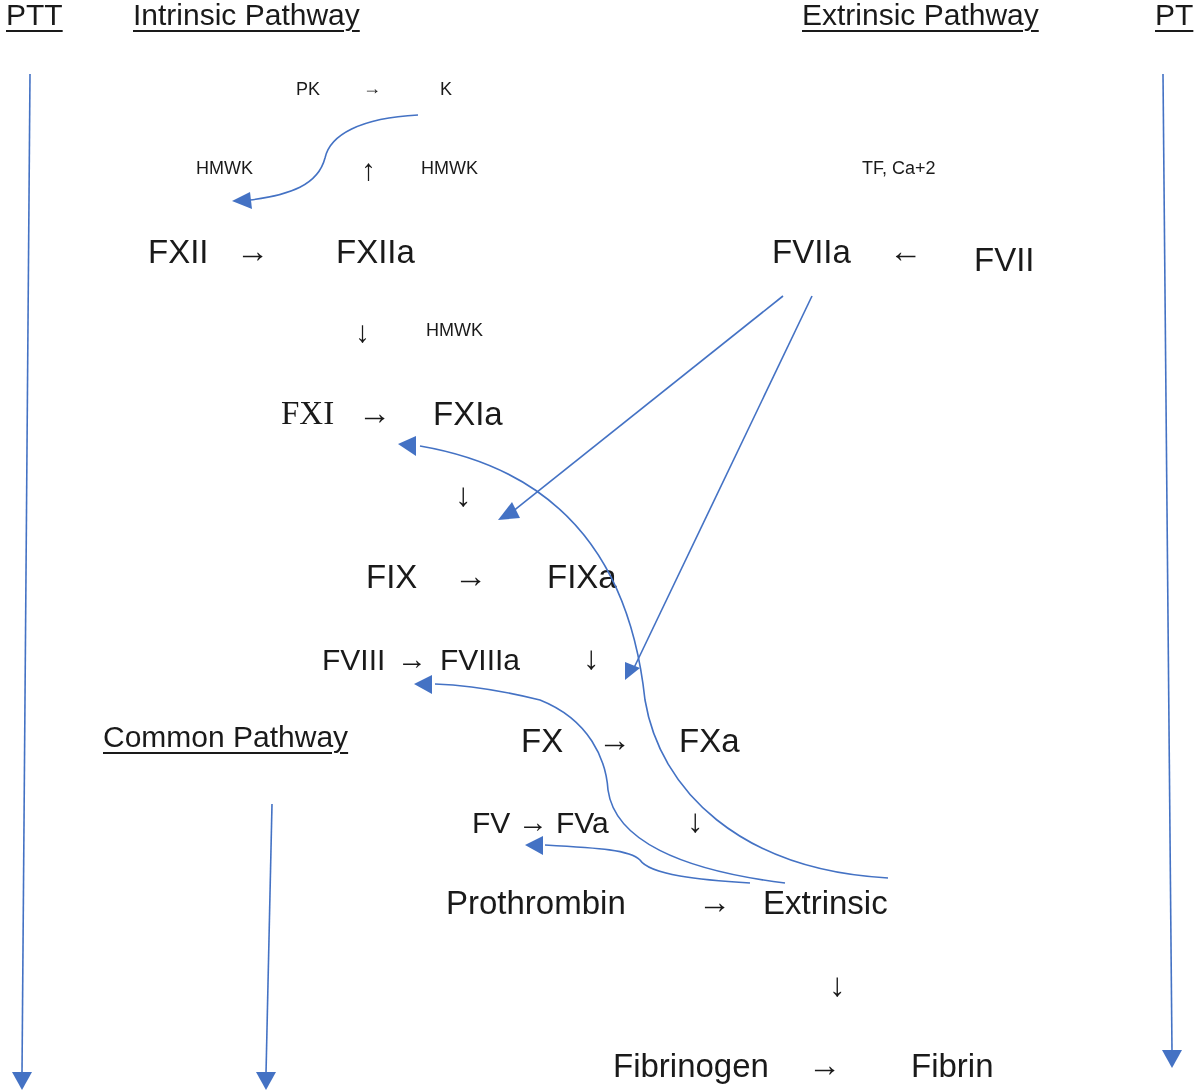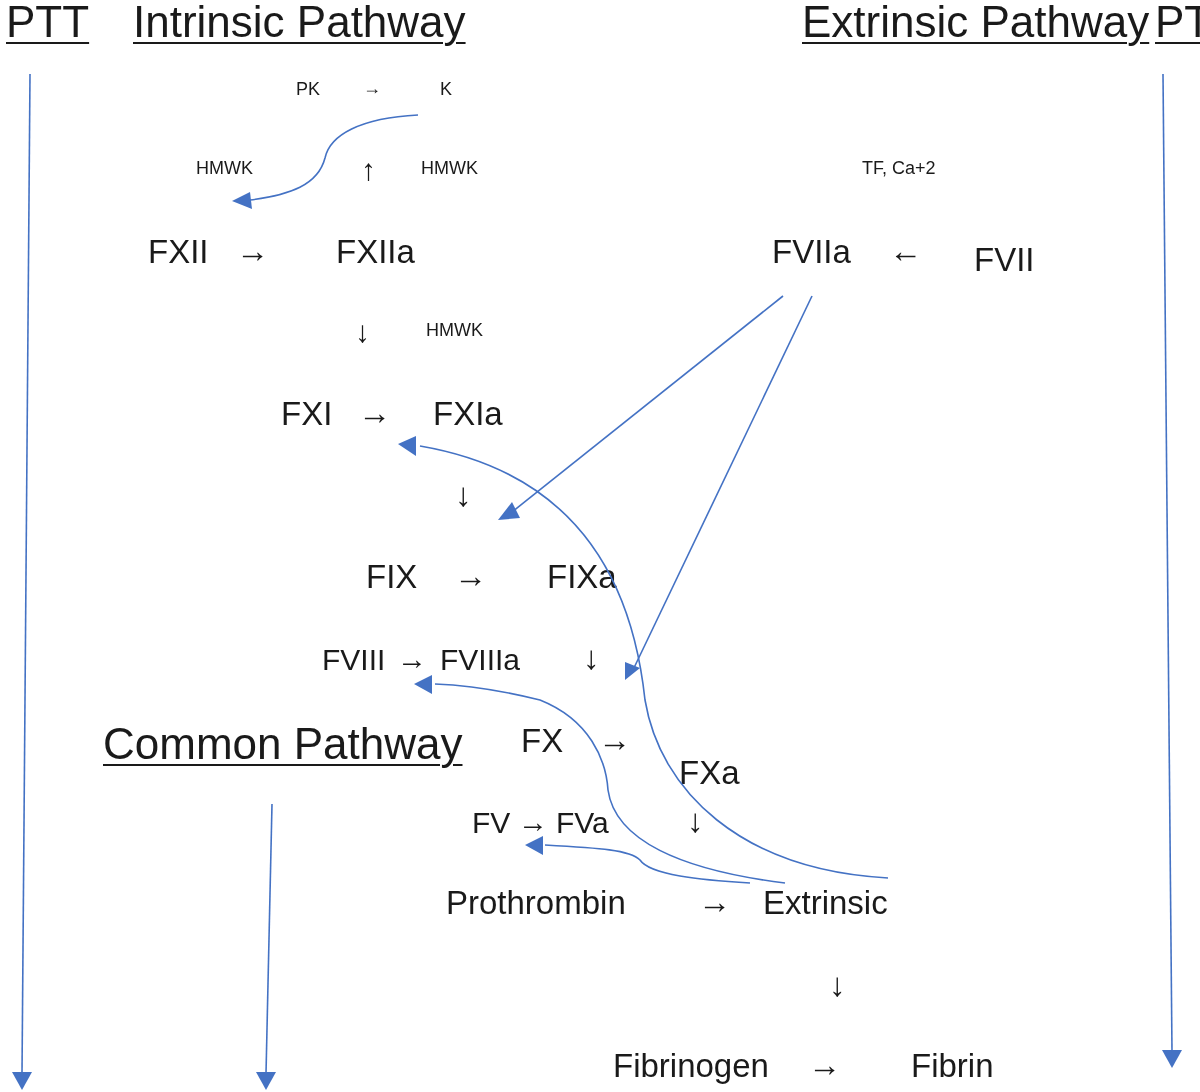--- a/index.html
+++ b/index.html
@@ -1,19 +1,19 @@
 <!DOCTYPE html>
 <html><head>
 <meta charset="utf-8">
 <style>
   html, body { margin: 0; padding: 0; background: #ffffff; }
   body { width: 1200px; height: 1092px; position: relative; overflow: hidden;
          font-family: "Liberation Sans", "DejaVu Sans", sans-serif; color: #1a1a1a; }
   .t { position: absolute; white-space: nowrap; line-height: 1; }
-  .h { font-size: 44px; text-decoration: underline; text-decoration-thickness: 2px; text-underline-offset: 5px; }
+  .h { font-size: 30px; text-decoration: underline; text-decoration-thickness: 2px; text-underline-offset: 5px; }
   .big { font-size: 33px; }
   .mid { font-size: 30px; }
   .sm { font-size: 18px; }
   svg.lines { position: absolute; left: 0; top: 0; width: 1200px; height: 1092px; pointer-events: none; }
   .blue { stroke: #4472c4; stroke-width: 1.6; fill: none; }
   .blueHead { fill: #4472c4; }
 </style>
 </head>
 <body>
 
@@ -34,39 +34,39 @@
 <div class="t big" style="left:148px; top:235px;">FXII</div>
 <div class="t big" style="left:236px; top:234px;">→</div>
 <div class="t big" style="left:320px; top:235px;margin-left:16px;">FXIIa</div>
 <div class="t big" style="left:772px; top:235px;">FVIIa</div>
 <div class="t big" style="left:889px; top:234px;">←</div>
 <div class="t big" style="left:974px; top:235px;margin-top:8px;">FVII</div>
 
 <div class="t mid" style="left:355px; top:317px;">↓</div>
 <div class="t sm" style="left:426px; top:321px;">HMWK</div>
 
-<div class="t big" style="left:281px; top:397px;">FXI</div>
+<div class="t big" style="left:281px; top:397px;font-family:Liberation Serif, serif;">FXI</div>
 <div class="t big" style="left:358px; top:396px;">→</div>
 <div class="t big" style="left:433px; top:397px;">FXIa</div>
 
 <div class="t big" style="left:455px; top:478px;">↓</div>
 
 <div class="t big" style="left:366px; top:560px;">FIX</div>
 <div class="t big" style="left:454px; top:559px;">→</div>
 <div class="t big" style="left:547px; top:560px;">FIXa</div>
 
 <div class="t mid" style="left:322px; top:645px;">FVIII</div>
 <div class="t mid" style="left:397px; top:644px;">→</div>
 <div class="t mid" style="left:440px; top:645px;">FVIIIa</div>
 <div class="t big" style="left:583px; top:641px;">↓</div>
 
 <div class="t h" style="left:103px; top:722px;">Common Pathway</div>
 <div class="t big" style="left:521px; top:724px;">FX</div>
 <div class="t big" style="left:598px; top:723px;">→</div>
-<div class="t big" style="left:679px; top:724px;margin-top:32px;">FXa</div>
+<div class="t big" style="left:679px; top:724px;">FXa</div>
 
 <div class="t mid" style="left:472px; top:808px;">FV</div>
 <div class="t mid" style="left:518px; top:807px;">→</div>
 <div class="t mid" style="left:556px; top:808px;">FVa</div>
 <div class="t big" style="left:687px; top:804px;">↓</div>
 
 <div class="t big" style="left:446px; top:886px;">Prothrombin</div>
 <div class="t big" style="left:698px; top:885px;">→</div>
 <div class="t big" style="left:763px; top:886px;">Extrinsic</div>
 

